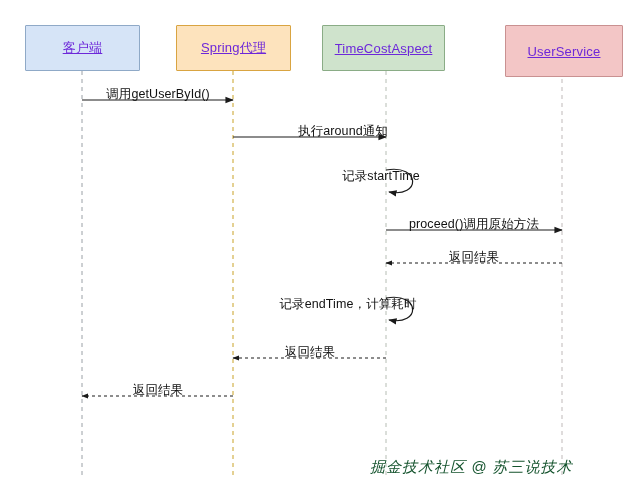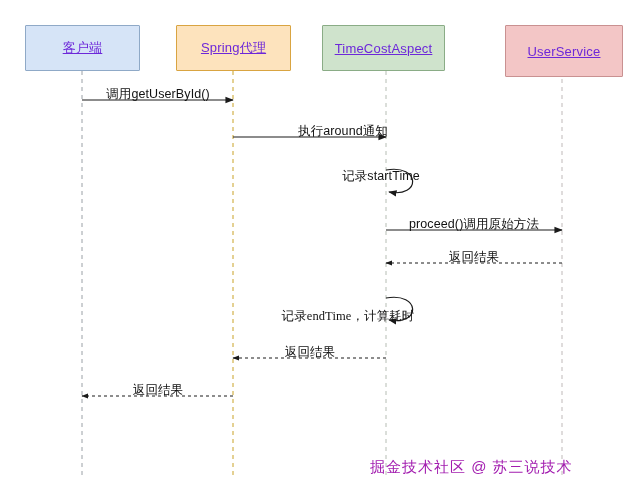--- a/index.html
+++ b/index.html
@@ -102,20 +102,20 @@
       <div class="participant-box" style="left: 505px; top: 25px; width: 118px; height: 52px; background: rgb(243, 198, 198); border-color: rgb(201, 145, 145);">
         <span class="participant-label">UserService</span>
       </div>
     </div>
   <div id="labels-layer">
       <div class="msg-label" style="left: 158px; top: 86px; text-align: center;">调用getUserById()</div>
       <div class="msg-label" style="left: 310px; top: 123px; margin-left: 33px;">执行around通知</div>
       <div class="msg-label" style="left: 381px; top: 168px;">记录startTime</div>
       <div class="msg-label" style="left: 474px; top: 216px; text-align: center;">proceed()调用原始方法</div>
       <div class="msg-label" style="left: 474px; top: 249px;">返回结果</div>
-      <div class="msg-label" style="left: 348px; top: 308px; font-family: Liberation Serif, serif;">记录endTime，计算耗时</div>
+      <div class="msg-label" style="left: 348px; top: 296px;">记录endTime，计算耗时</div>
       <div class="msg-label" style="left: 310px; top: 344px;">返回结果</div>
       <div class="msg-label" style="left: 158px; top: 382px;">返回结果</div>
     </div>
 
-  <div class="watermark" style="left: 370px; top: 458px; color: #a21caf;">掘金技术社区 @ 苏三说技术</div>
+  <div class="watermark" style="left: 370px; top: 458px; color: #14532d; font-style: italic;">掘金技术社区 @ 苏三说技术</div>
 
 </div>
 
 </body></html>

